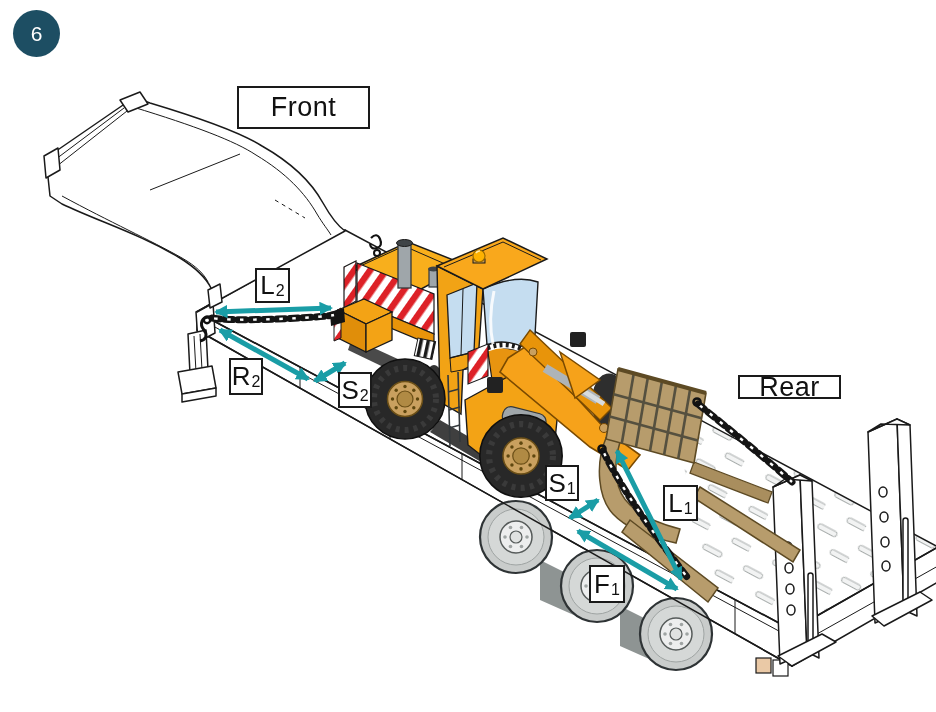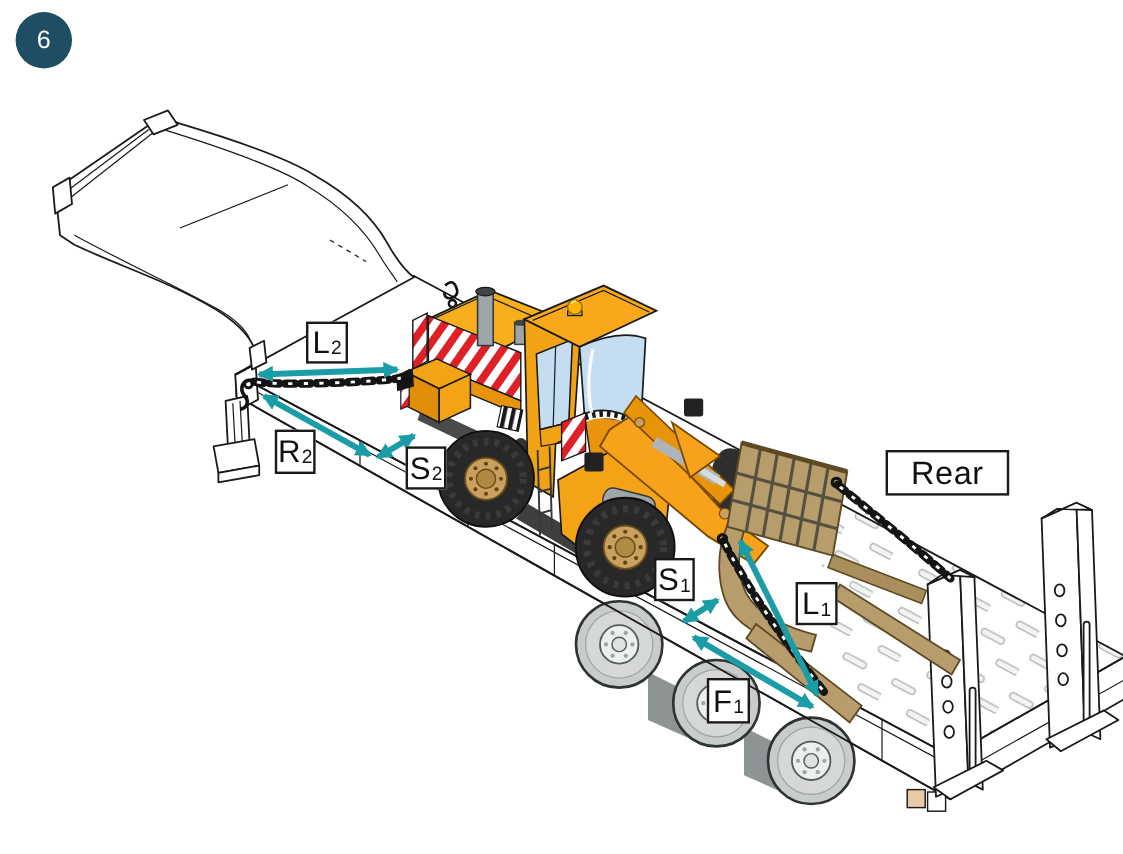--- a/index.html
+++ b/index.html
@@ -281,21 +281,22 @@
     <line class="arrow" x1="220" y1="330" x2="308" y2="379" marker-start="url(#ah)" marker-end="url(#ah)"></line>
     <line class="arrow" x1="315" y1="381" x2="345" y2="363" marker-start="url(#ah)" marker-end="url(#ah)"></line>
     <line class="arrow" x1="570" y1="518" x2="598" y2="500" marker-start="url(#ah)" marker-end="url(#ah)"></line>
     <line class="arrow" x1="578" y1="531" x2="677" y2="589" marker-start="url(#ah)" marker-end="url(#ah)"></line>
     <line class="arrow" x1="617" y1="451" x2="681" y2="579" marker-start="url(#ah)" marker-end="url(#ah)"></line>
   </g>
 </svg>
 
   <div class="badge">6</div>
 
-  <div class="overlay dirlabel" style="left:738px;top:375px;width:103px;height:38px;">Rear</div>
+  <div class="overlay dirlabel" style="left:237px;top:86px;width:133px;height:43px;">Front</div>
+  <div class="overlay dirlabel" style="left:738px;top:375px;width:103px;height:24px;">Rear</div>
 
   <div class="overlay mlabel" style="left:255px;top:268px;width:35px;height:35px;">
     <span>L</span>
       <span class="sub">2</span>
   </div>
   <div class="overlay mlabel" style="left:229px;top:358px;width:34px;height:37px;">
     <span>R</span>
       <span class="sub">2</span>
   </div>
   <div class="overlay mlabel" style="left:338px;top:372px;width:34px;height:36px;">

